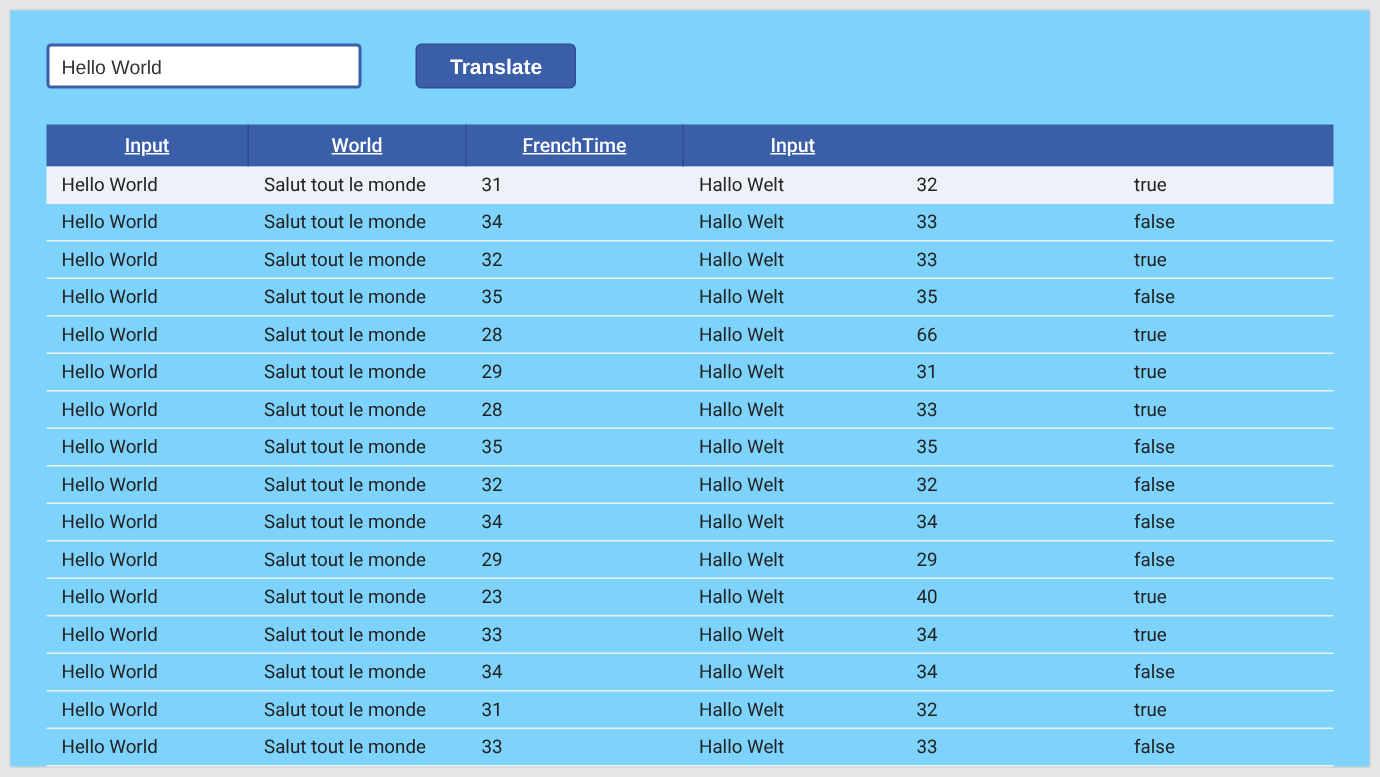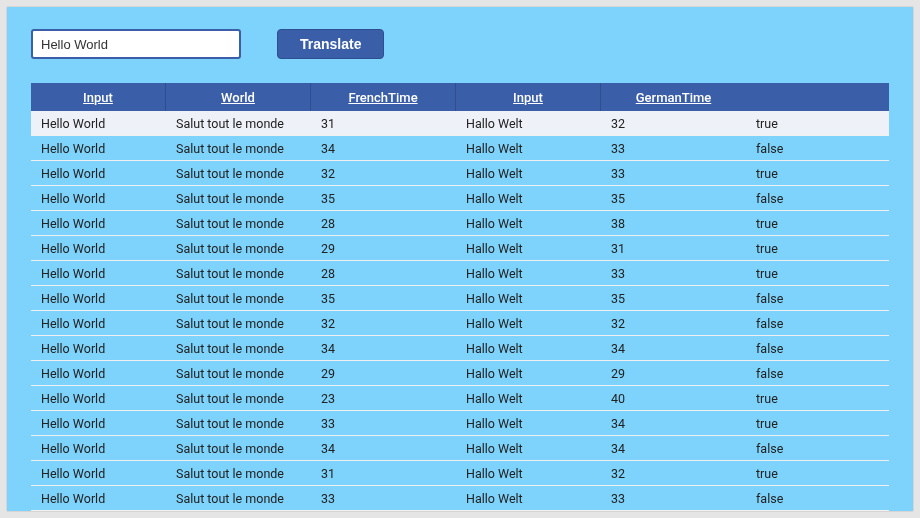--- a/index.html
+++ b/index.html
@@ -104,21 +104,20 @@
     <input class="text-input" type="text" value="Hello World" style="">
     <button class="translate-btn">Translate</button>
   </div>
 
   <div class="grid">
     <div class="grid-header">
       <div class="hcell c0">Input</div>
       <div class="hcell c1">World</div>
       <div class="hcell c2">FrenchTime</div>
       <div class="hcell c3">Input</div>
-      <div class="hcell c4">GermanTime</div>
     </div>
     <div class="grid-body" id="grid-body">
         <div class="row">
           <div class="cell c0">Hello World</div>
           <div class="cell c1">Salut tout le monde</div>
           <div class="cell c2">31</div>
           <div class="cell c3">Hallo Welt</div>
           <div class="cell c4">32</div>
           <div class="cell c5">true</div>
         </div>
@@ -144,21 +143,21 @@
           <div class="cell c2">35</div>
           <div class="cell c3">Hallo Welt</div>
           <div class="cell c4">35</div>
           <div class="cell c5">false</div>
         </div>
         <div class="row">
           <div class="cell c0">Hello World</div>
           <div class="cell c1">Salut tout le monde</div>
           <div class="cell c2">28</div>
           <div class="cell c3">Hallo Welt</div>
-          <div class="cell c4">38</div>
+          <div class="cell c4">66</div>
           <div class="cell c5">true</div>
         </div>
         <div class="row">
           <div class="cell c0">Hello World</div>
           <div class="cell c1">Salut tout le monde</div>
           <div class="cell c2">29</div>
           <div class="cell c3">Hallo Welt</div>
           <div class="cell c4">31</div>
           <div class="cell c5">true</div>
         </div>

